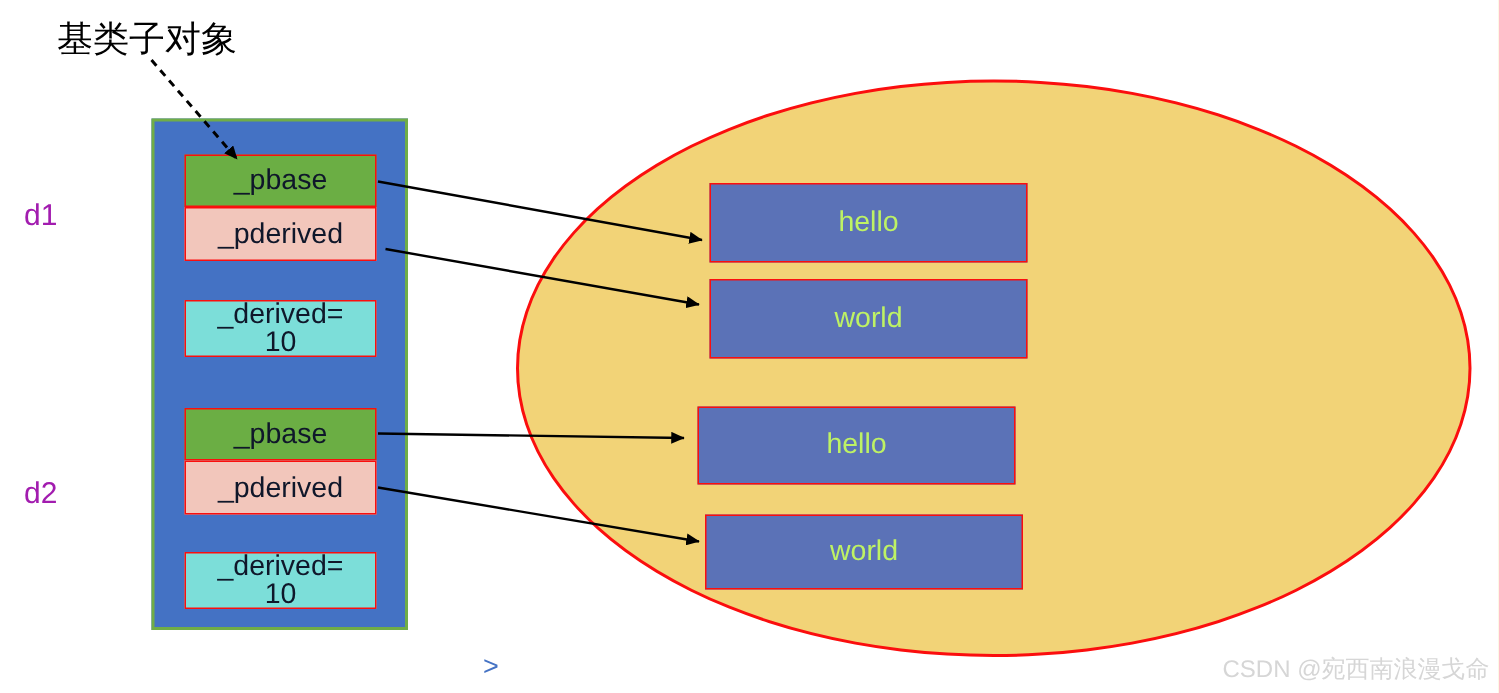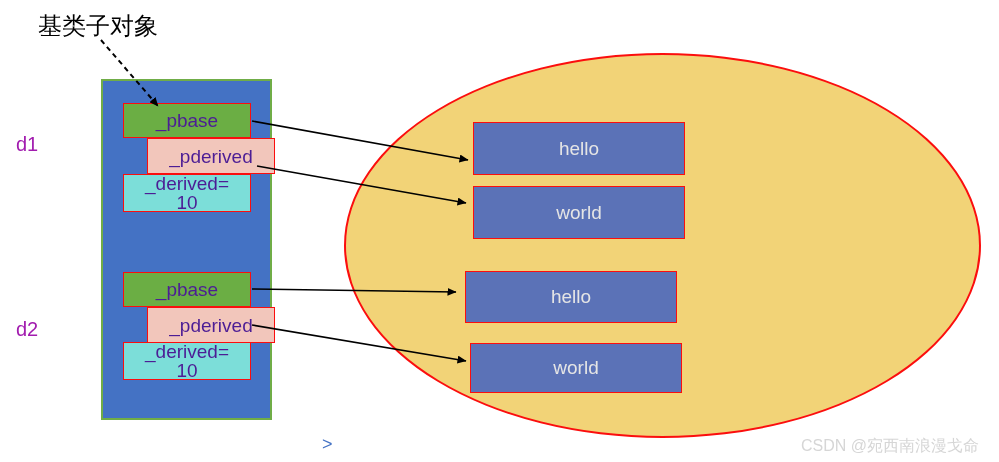--- a/index.html
+++ b/index.html
@@ -33,32 +33,32 @@
     background: #4472C4;
     border: 2px solid #70AD47;
     z-index: 2;
   }
 
   .field {
     position: absolute;
     left: 123px;
     width: 128px;
     border: 1.5px solid #FB0E0E;
-    color: #4c1d95;
+    color: #0f172a;
     font-size: 19px;
     display: flex;
     align-items: center;
     justify-content: center;
     text-align: center;
     z-index: 3;
     line-height: 19px;
   }
   .field.pbase    { background: #6BAE44; height: 35px; }
-  .field.pderived { background: #F2C6BB; height: 36px; margin-left: 24px; }
-  .field.derived  { background: #7CDED9; height: 38px; flex-direction: column; }
+  .field.pderived { background: #F2C6BB; height: 36px; }
+  .field.derived  { background: #7CDED9; height: 38px; flex-direction: column; margin-top: 26px; }
 
   .d1-pbase    { top: 103px; }
   .d1-pderived { top: 138px; }
   .d1-derived  { top: 174px; }
   .d2-pbase    { top: 272px; }
   .d2-pderived { top: 307px; }
   .d2-derived  { top: 342px; }
 
   .obj-label {
     position: absolute;
@@ -75,21 +75,21 @@
     left: 38px; top: 10px;
     color: #000000;
     font-size: 24px;
     z-index: 4;
   }
 
   .heap-str {
     position: absolute;
     background: #5B72B7;
     border: 1.5px solid #FB0E0E;
-    color: #e5e5e5;
+    color: #bef264;
     font-size: 19px;
     display: flex;
     align-items: center;
     justify-content: center;
     z-index: 3;
     text-align: right;
   }
   .hs1 { left: 473px; top: 122px; width: 212px; height: 53px; }
   .hs2 { left: 473px; top: 186px; width: 212px; height: 53px; }
   .hs3 { left: 465px; top: 271px; width: 212px; height: 52px; }
@@ -107,21 +107,21 @@
     position: absolute;
     left: 322px; top: 434px;
     color: #4472C4;
     font-size: 18px;
     z-index: 6;
     cursor: pointer;
   }
 
   .watermark {
     position: absolute;
-    right: 20px; top: 436px;
+    right: 6px; top: 436px;
     color: #D6D6D6;
     font-size: 16px;
     z-index: 6;
   }
 </style>
 </head>
 <body>
 
 <div class="canvas">
 

